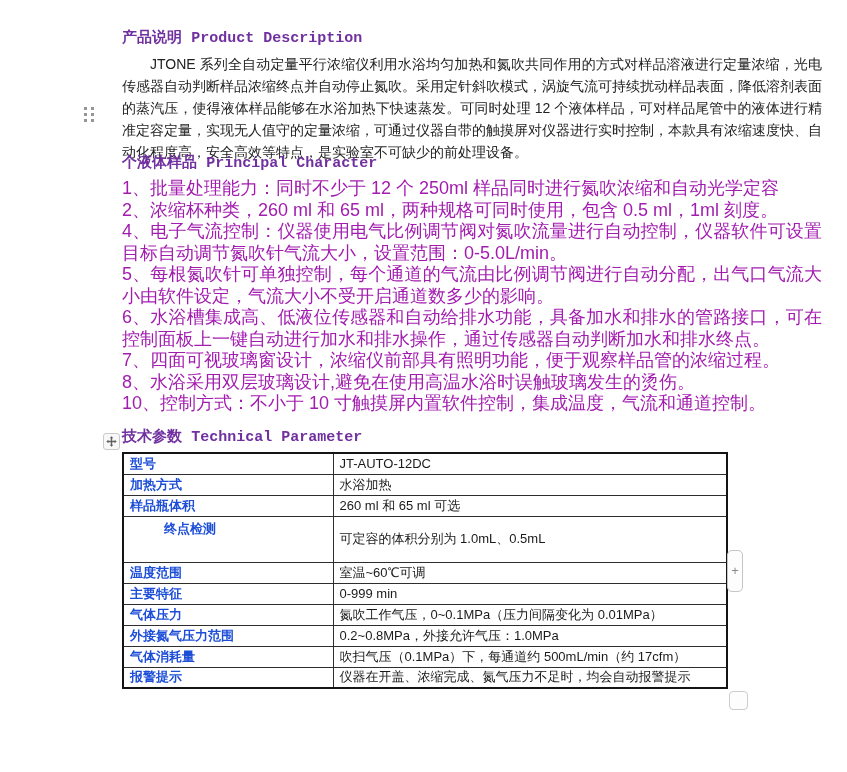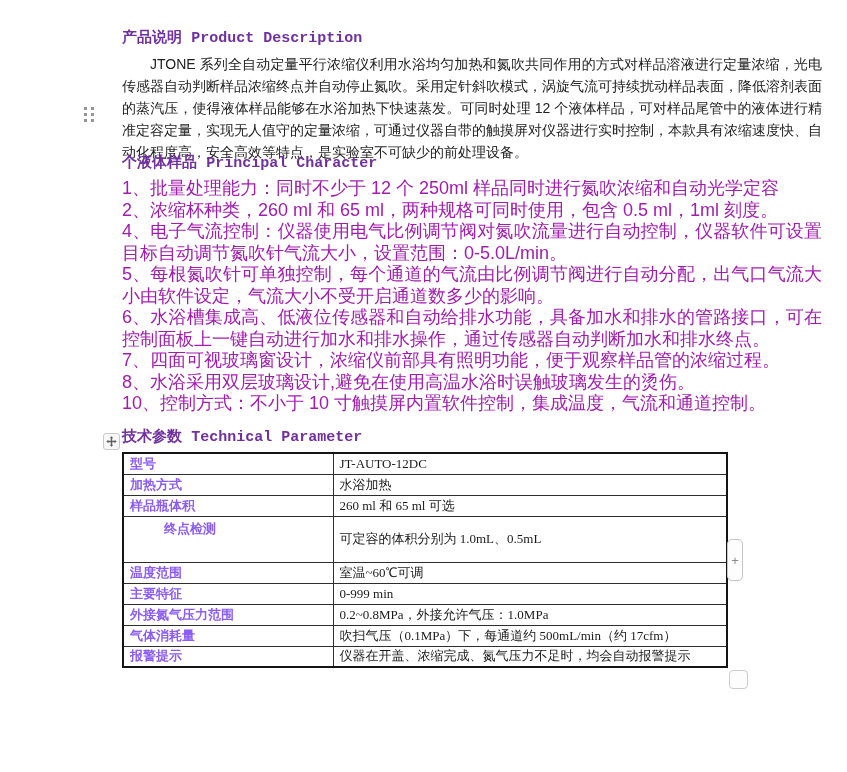--- a/index.html
+++ b/index.html
@@ -57,22 +57,22 @@
   }
   table.param-table td {
     border: 1px solid #2e2e2e;
     padding: 0 6px;
     height: 21px;
     font-size: 13px;
     vertical-align: middle;
     overflow: hidden;
     white-space: nowrap;
   }
-  td.lbl { width: 210px; font-weight: bold; color: #8b5cf6; font-family: "Liberation Sans", sans-serif; }
-  td.val { width: 394px; color: #1a1a1a; font-family: Liberation Serif, serif; }
+  td.lbl { width: 210px; font-weight: bold; color: #1d4ed8; font-family: "Liberation Sans", sans-serif; }
+  td.val { width: 394px; color: #1a1a1a; font-family: Liberation Sans, sans-serif; }
   tr.tall td { height: 46px; }
   tr.tall td.lbl { vertical-align: top; padding-top: 3px; padding-left: 40px; }
 
   
   .block-handle {
     position: absolute; left: 84px; top: 107px;
     display: grid; grid-template-columns: 3px 3px; grid-auto-rows: 3px;
     gap: 3px 4px; cursor: grab;
   }
   .block-handle i { background: #969696; display: block; }
@@ -177,20 +177,24 @@
             </tr>
             <tr>
               <td class="lbl">温度范围</td>
               <td class="val">室温~60℃可调</td>
             </tr>
             <tr>
               <td class="lbl">主要特征</td>
               <td class="val">0-999 min</td>
             </tr>
             <tr>
+              <td class="lbl">气体压力</td>
+              <td class="val">氮吹工作气压，0~0.1MPa（压力间隔变化为 0.01MPa）</td>
+            </tr>
+            <tr>
               <td class="lbl">外接氮气压力范围</td>
               <td class="val">0.2~0.8MPa，外接允许气压：1.0MPa</td>
             </tr>
             <tr>
               <td class="lbl">气体消耗量</td>
               <td class="val">吹扫气压（0.1MPa）下，每通道约 500mL/min（约 17cfm）</td>
             </tr>
             <tr>
               <td class="lbl">报警提示</td>
               <td class="val">仪器在开盖、浓缩完成、氮气压力不足时，均会自动报警提示</td>

